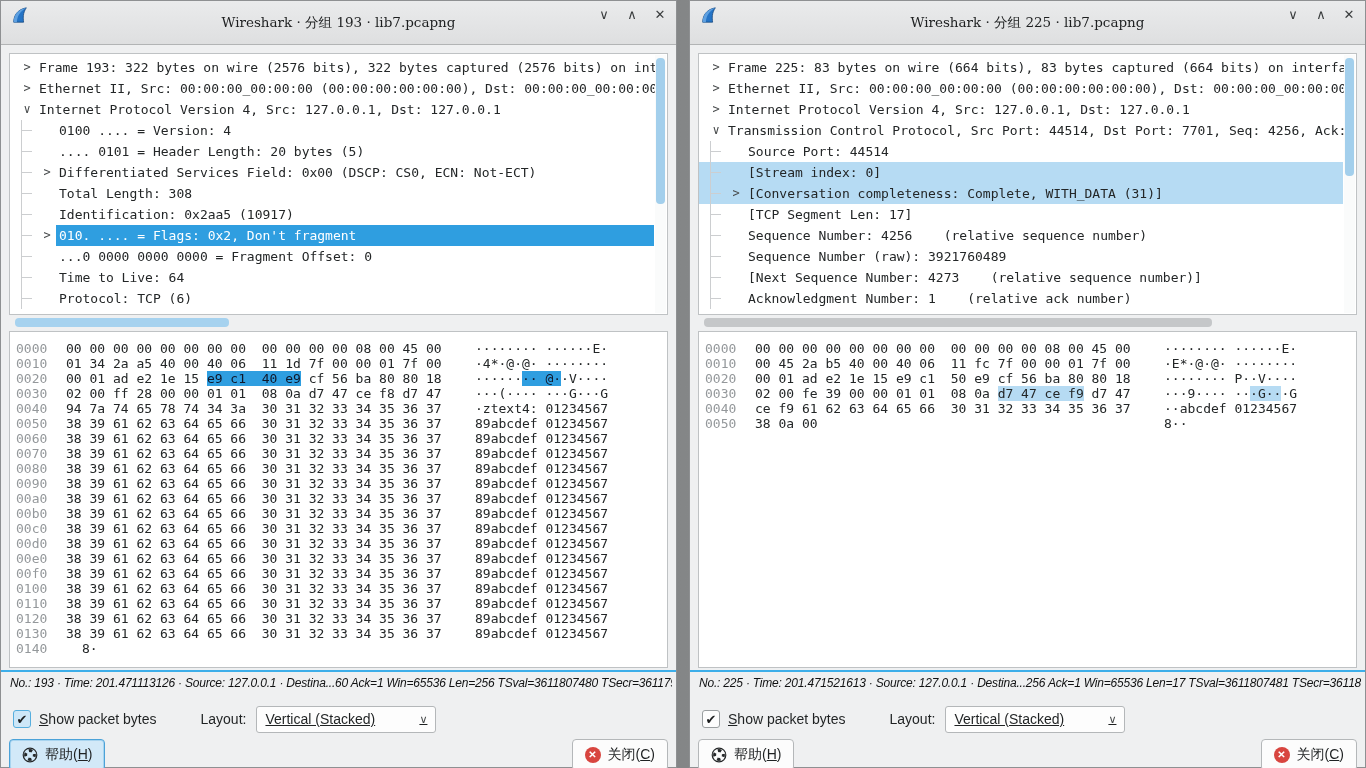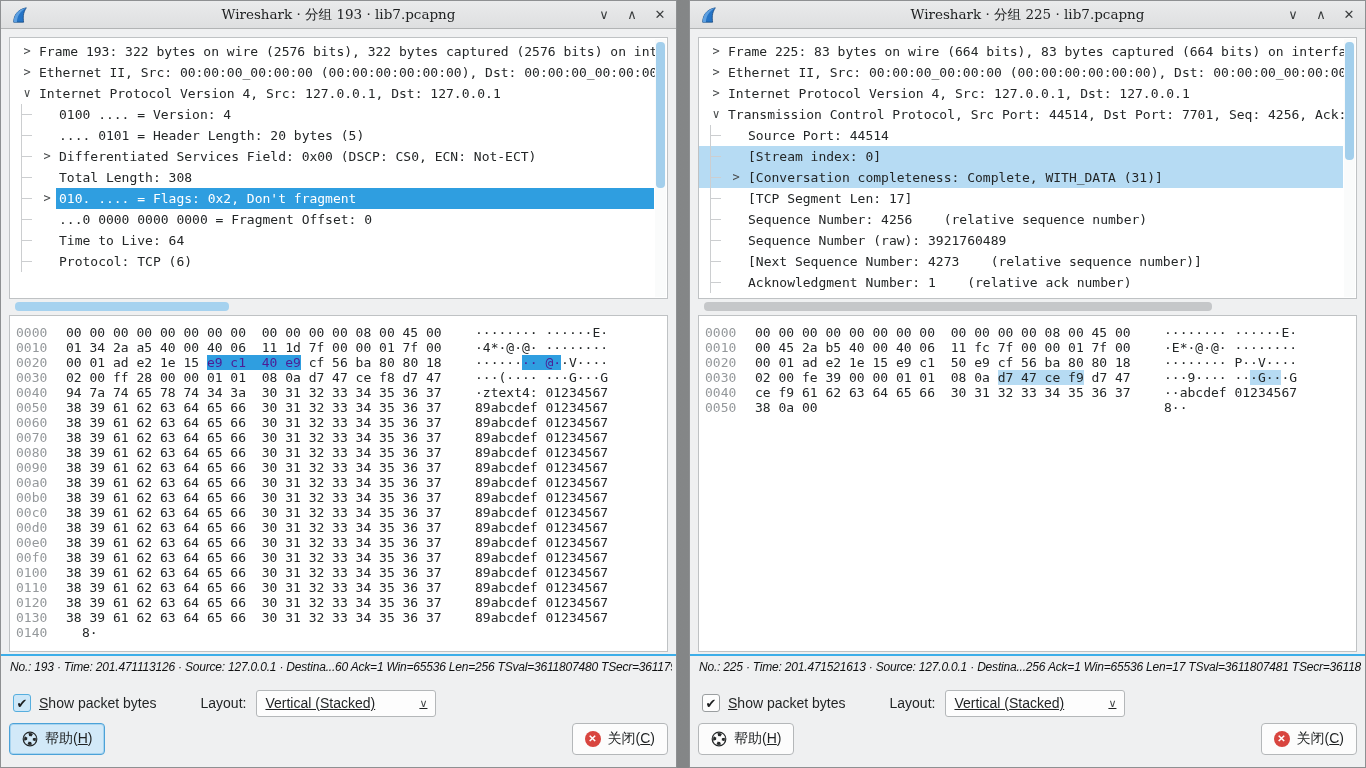--- a/index.html
+++ b/index.html
@@ -13,21 +13,21 @@
     --offtxt:#94989b;
   }
   *{margin:0;padding:0;box-sizing:border-box;}
   html,body{width:1366px;height:768px;overflow:hidden;}
   body{background:linear-gradient(90deg,#6d6f70,#9b9d9e);font-family:"Liberation Sans",sans-serif;}
   .win{position:absolute;top:0;width:677px;height:768px;background:var(--winbg);border:1px solid #8e9092;}
   .win0{left:0;}
   .win1{left:689px;}
 
   
-  .titlebar{position:relative;height:28px;background:linear-gradient(#eaebec,#dedfe0);border-bottom:1px solid #b2b4b5;display:flex;align-items:center;}
+  .titlebar{position:relative;height:44px;background:linear-gradient(#eaebec,#dedfe0);border-bottom:1px solid #b2b4b5;display:flex;align-items:center;}
   .titlebar .logo{position:absolute;left:10px;top:5px;width:18px;height:18px;}
   .title{flex:1;text-align:center;font-family:"DejaVu Serif",serif;font-size:13.5px;color:#1d1f20;}
   .tbtns{position:absolute;right:8px;top:0;height:28px;display:flex;align-items:center;gap:12px;}
   .tbtn{width:16px;text-align:center;font-size:13px;color:#3a3d3e;cursor:default;line-height:28px;}
 
   .content{position:relative;height:738px;}
 
   
   .tree-pane{position:absolute;left:8px;right:8px;top:8px;height:262px;background:var(--panebg);border:1px solid var(--border);overflow:hidden;}
   .tree-rows{position:absolute;left:0;top:3px;right:13px;}
@@ -48,21 +48,21 @@
   .hthumb{position:absolute;top:1px;height:9px;border-radius:4px;}
   .w0 .hthumb{left:6px;width:214px;background:#a6d2ef;}
   .w1 .hthumb{left:6px;width:508px;background:#c5c7c9;}
 
   
   .hex-pane{position:absolute;left:8px;right:8px;top:286px;height:337px;background:var(--panebg);border:1px solid var(--border);overflow:hidden;padding-top:9px;}
   .hrow{display:flex;height:15px;line-height:15px;font-family:"DejaVu Sans Mono",monospace;font-size:13px;white-space:pre;color:var(--txt);}
   .hoff{flex:0 0 auto;width:42px;margin-left:6px;color:var(--offtxt);}
   .hhex{flex:0 0 auto;width:385px;margin-left:8px;}
   .hasc{flex:0 0 auto;margin-left:24px;}
-  .seg-sel{background:var(--sel);color:#4c1d95;margin-top:36px;}
+  .seg-sel{background:var(--sel);color:#0f172a;margin-top:36px;}
   .seg-hl{background:var(--hl);}
 
   
   .sepline{position:absolute;left:0;right:0;top:625px;height:2px;background:var(--sep);}
   .status{position:absolute;left:9px;right:4px;top:631px;height:17px;font-style:italic;font-size:12px;color:#101112;white-space:nowrap;overflow:hidden;letter-spacing:-0.2px;}
 
   
   .controls{position:absolute;left:12px;right:8px;top:661px;height:26px;display:flex;align-items:center;}
   .checkbox{width:18px;height:18px;border-radius:3px;display:flex;align-items:center;justify-content:center;font-size:13px;color:#1b1d1e;}
   .w0 .checkbox{background:#cde7f8;border:1px solid #56aede;}
@@ -101,20 +101,21 @@
   <div class="content">
     <div class="tree-pane">
       <div class="tree-rows">
           <div class="trow"><span class="g0"></span><span class="exp">&gt;</span><span class="lbl">Frame 193: 322 bytes on wire (2576 bits), 322 bytes captured (2576 bits) on inte</span></div>
           <div class="trow"><span class="g0"></span><span class="exp">&gt;</span><span class="lbl">Ethernet II, Src: 00:00:00_00:00:00 (00:00:00:00:00:00), Dst: 00:00:00_00:00:00</span></div>
           <div class="trow"><span class="g0"></span><span class="exp">∨</span><span class="lbl">Internet Protocol Version 4, Src: 127.0.0.1, Dst: 127.0.0.1</span></div>
           <div class="trow"><span class="g1"></span><span class="exp"></span><span class="lbl">0100 .... = Version: 4</span></div>
           <div class="trow"><span class="g1"></span><span class="exp"></span><span class="lbl">.... 0101 = Header Length: 20 bytes (5)</span></div>
           <div class="trow"><span class="g1"></span><span class="exp">&gt;</span><span class="lbl">Differentiated Services Field: 0x00 (DSCP: CS0, ECN: Not-ECT)</span></div>
           <div class="trow"><span class="g1"></span><span class="exp"></span><span class="lbl">Total Length: 308</span></div>
+          <div class="trow"><span class="g1"></span><span class="exp"></span><span class="lbl">Identification: 0x2aa5 (10917)</span></div>
           <div class="trow"><span class="g1"></span><span class="exp">&gt;</span><span class="lbl sel">010. .... = Flags: 0x2, Don't fragment</span></div>
           <div class="trow"><span class="g1"></span><span class="exp"></span><span class="lbl">...0 0000 0000 0000 = Fragment Offset: 0</span></div>
           <div class="trow"><span class="g1"></span><span class="exp"></span><span class="lbl">Time to Live: 64</span></div>
           <div class="trow"><span class="g1"></span><span class="exp"></span><span class="lbl">Protocol: TCP (6)</span></div>
         </div>
       <div class="vscroll">
           <div class="vthumb"></div>
         </div>
     </div>
     <div class="hscroll">

